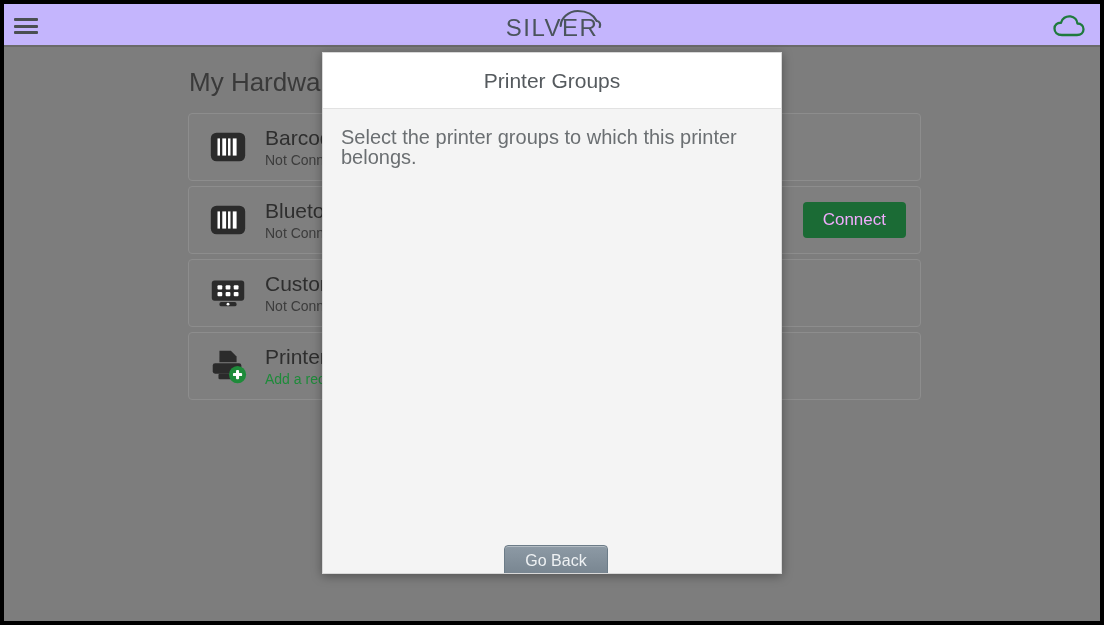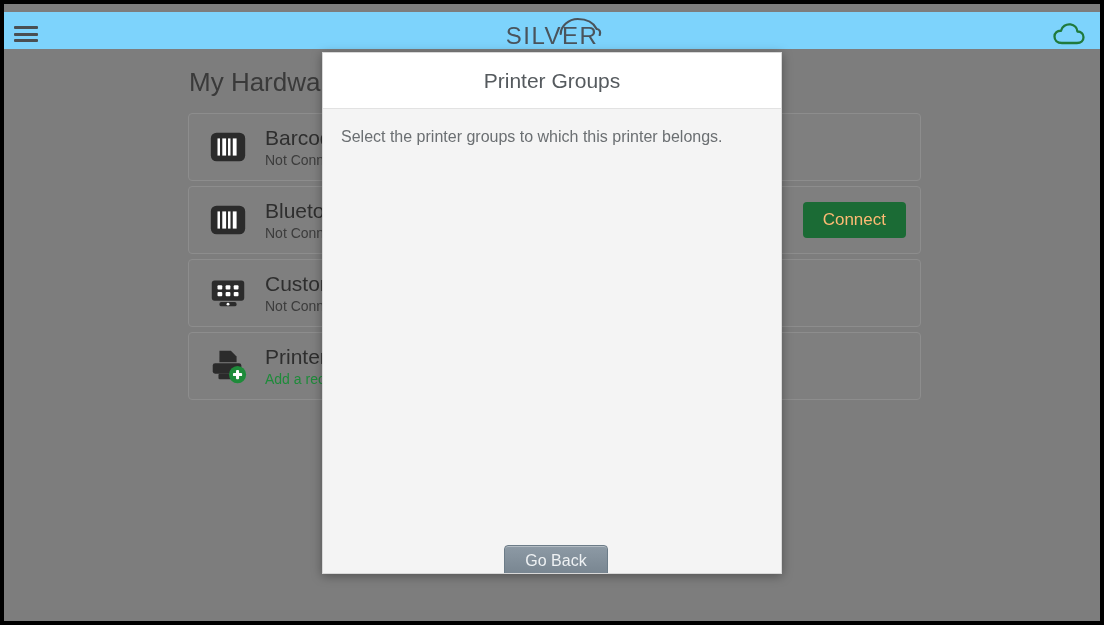--- a/index.html
+++ b/index.html
@@ -16,24 +16,24 @@
     width: 1104px;
     height: 625px;
     background: #7d7d7d;
     border: 4px solid #000000;
     overflow: hidden;
   }
 
   
   #appbar {
     position: absolute;
-    left: 0; top: 8px;
+    left: 0; top: 0;
     width: 1096px;
     height: 43px;
-    background: #7dd3fc;
+    background: #c4b5fd;
     border-bottom: 2px solid #6a6a6a;
   }
 
   #hamburger {
     position: absolute;
     left: 10px; top: 12px;
     width: 26px; height: 20px;
     display: flex;
     flex-direction: column;
     justify-content: space-between;
@@ -145,21 +145,21 @@
 
   .hw-action {
     flex: 0 0 auto;
     margin-right: 14px;
   }
   .btn-green {
     display: inline-block;
     min-width: 88px;
     padding: 8px 20px;
     background: #1b6b35;
-    color: #fdba74;
+    color: #f0abfc;
     font-size: 17px;
     text-align: center;
     border: none;
     border-radius: 4px;
     cursor: pointer;
     font-family: "Liberation Sans", sans-serif;
   }
 
   
   #modal {
@@ -189,21 +189,21 @@
   }
 
   #modal-body {
     position: relative;
     height: 478px;
     padding: 0;
   }
 
   #modal-instruction {
     padding: 18px 18px 10px 18px;
-    font-size: 16px;
+    font-size: 20px;
     color: #6b6f72;
     line-height: 20px;
   }
 
   #group-list {
     margin: 6px 20px 0 20px;
   }
   .group-row {
     position: relative;
     height: 38px;

